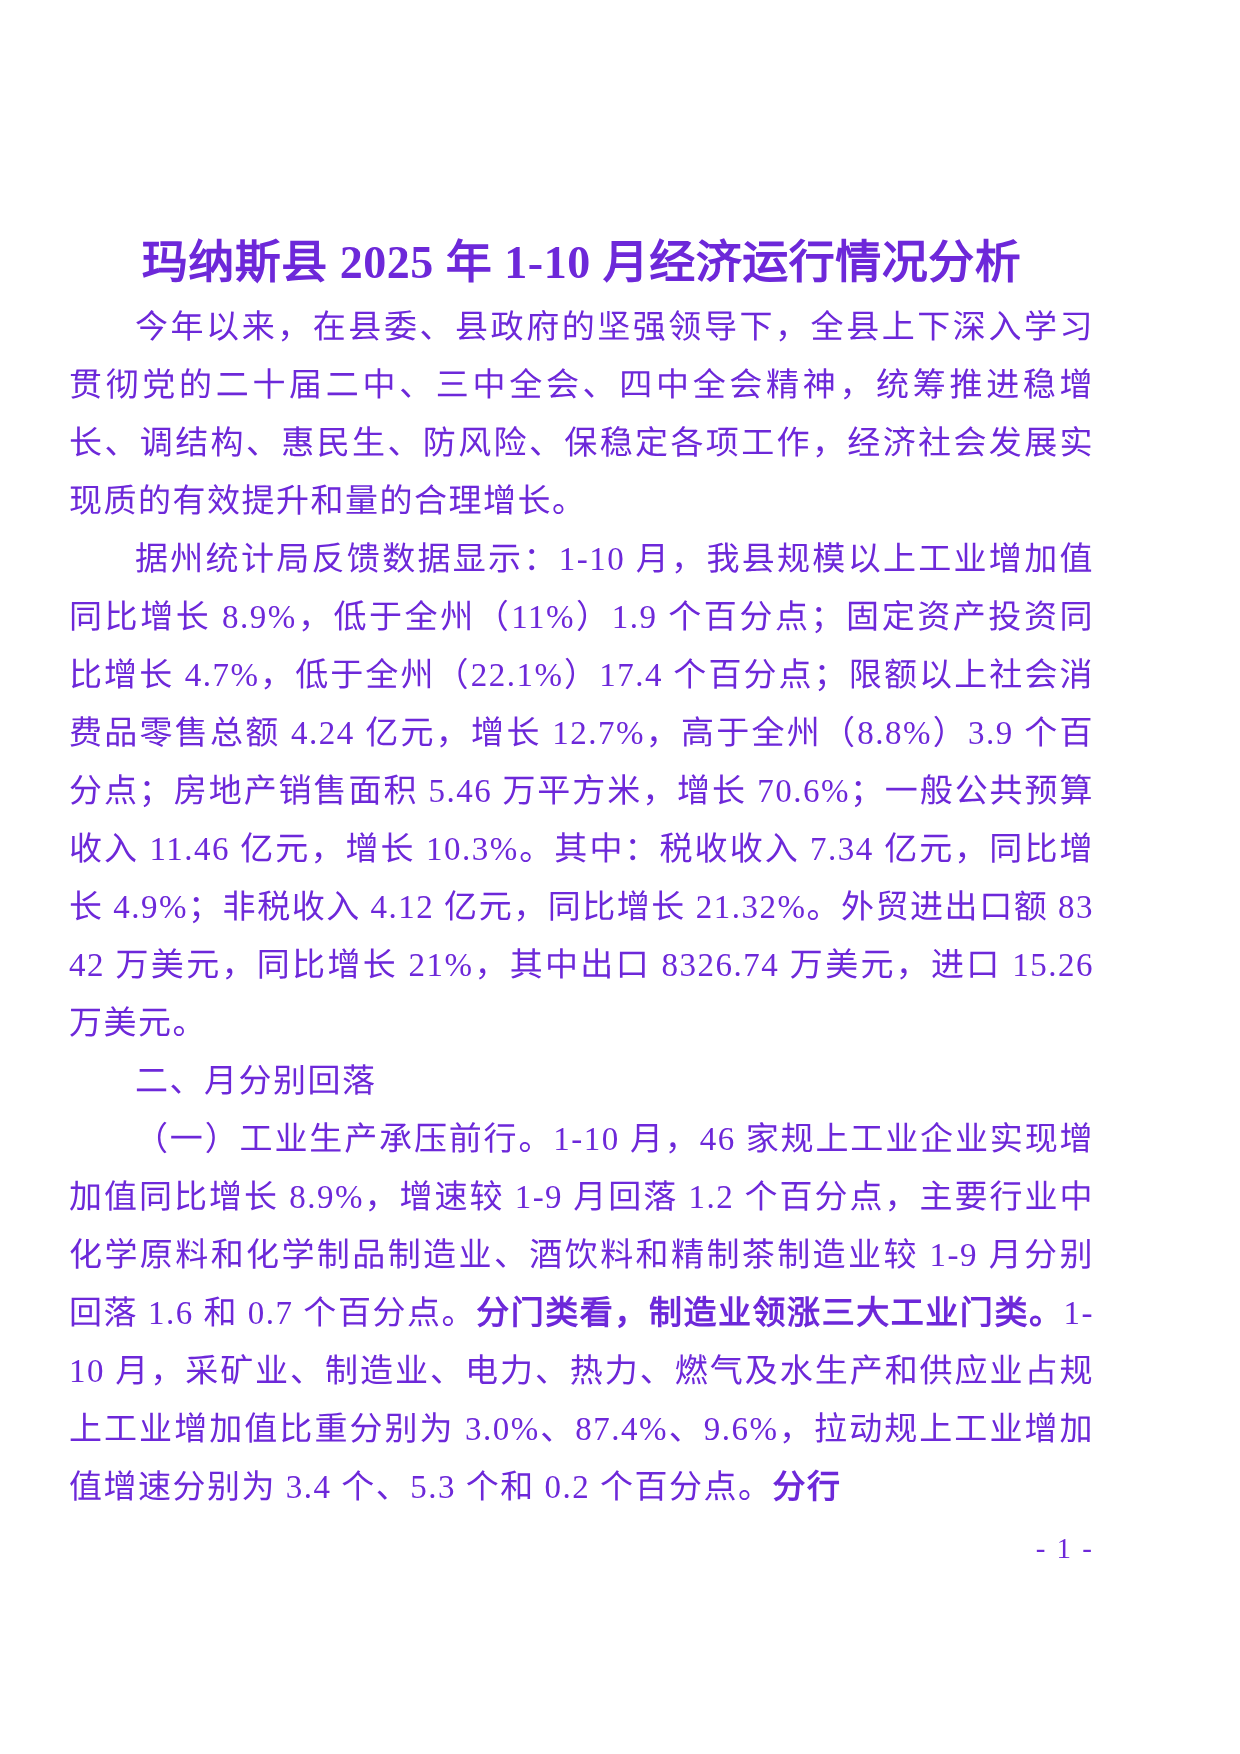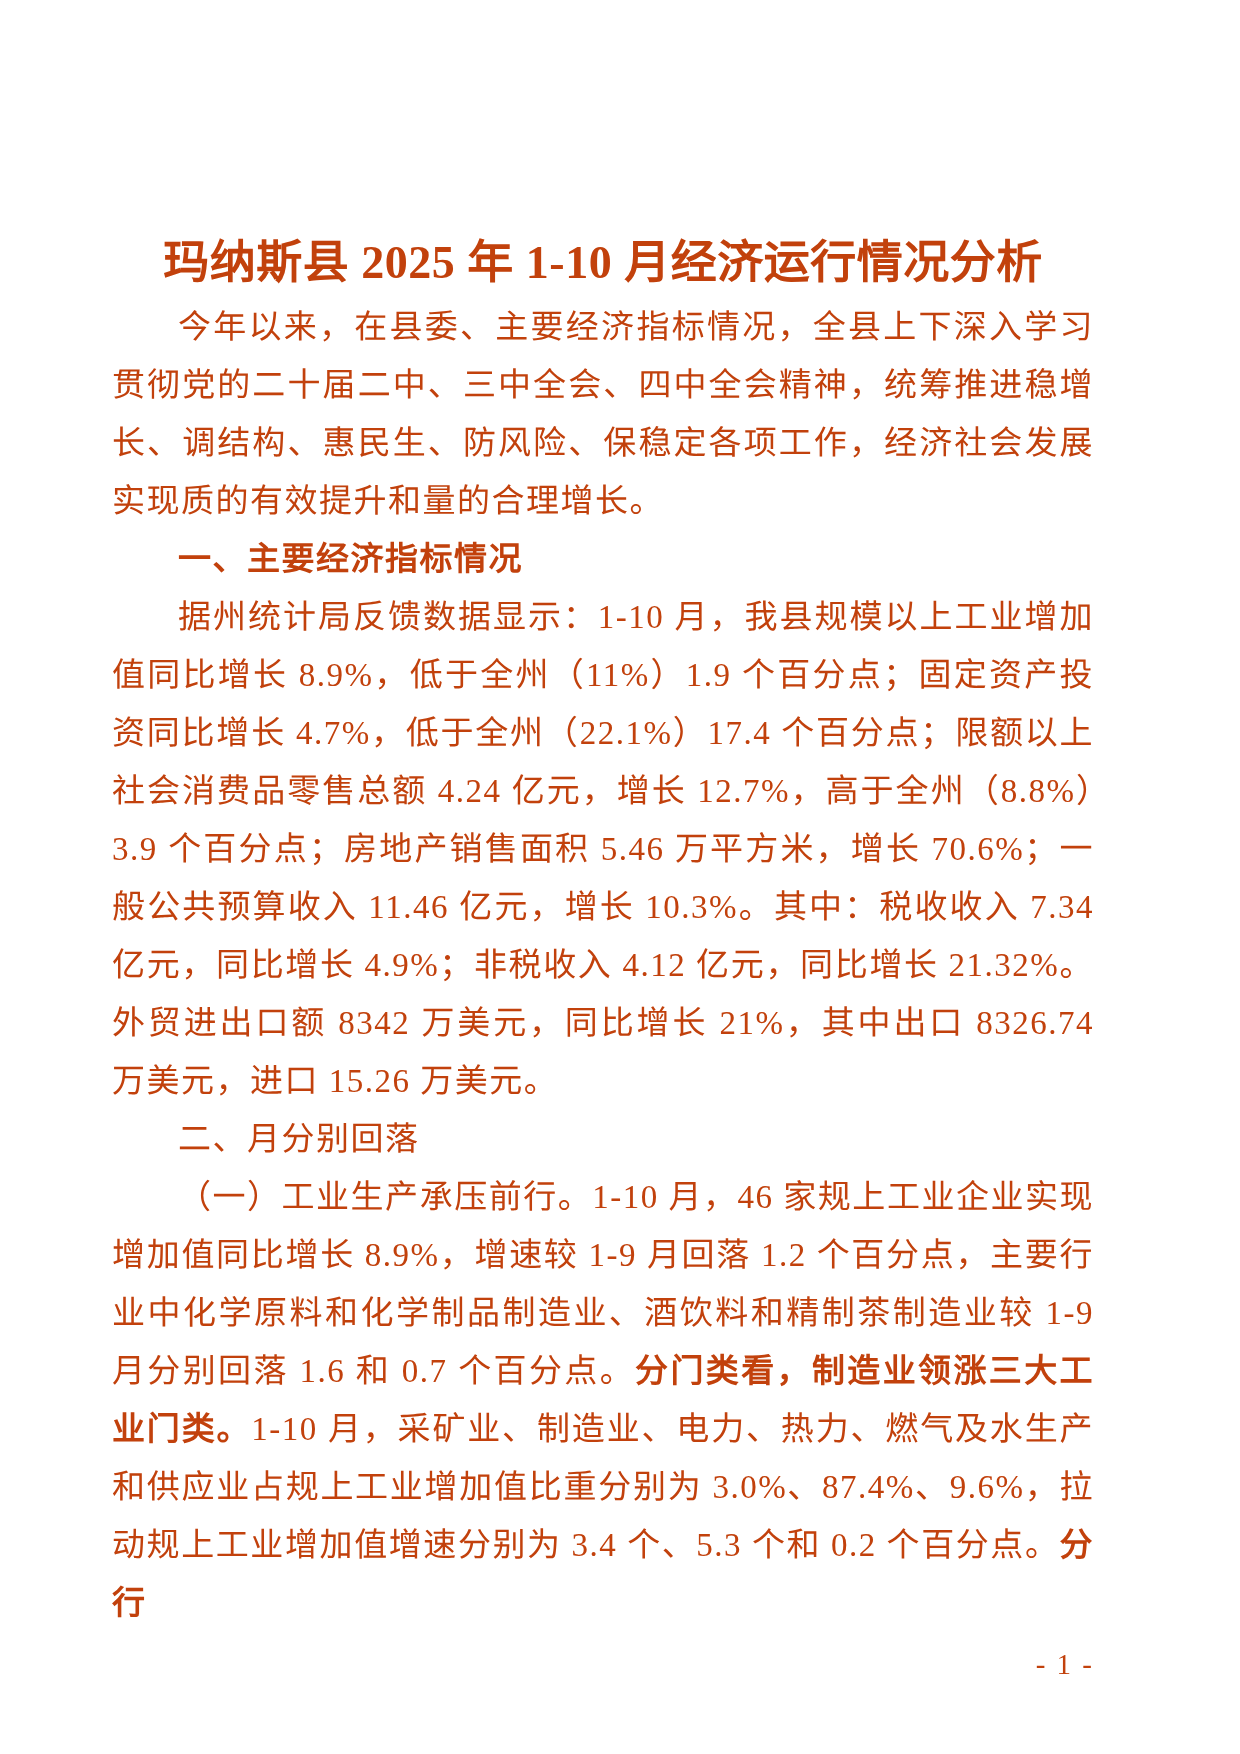--- a/index.html
+++ b/index.html
@@ -6,22 +6,22 @@
     margin: 0;
     padding: 0;
     background: #ffffff;
   }
   .page {
     position: relative;
     width: 1240px;
     height: 1754px;
     background: #ffffff;
     box-sizing: border-box;
-    padding: 228px 146px 0 112px;
-    color: #c2410c;
+    padding: 228px 146px 0 69px;
+    color: #6d28d9;
     font-family: "Liberation Serif", serif;
     overflow: hidden;
   }
   .doc-title {
     margin: 0;
     font-size: 46px;
     font-weight: 700;
     line-height: 70px;
     text-align: center;
     letter-spacing: 0.5px;
@@ -59,23 +59,22 @@
     letter-spacing: 2px;
   }
 </style>
 </head>
 <body>
 
 <div class="page">
 
   <h1 class="doc-title">玛纳斯县 2025 年 1-10 月经济运行情况分析</h1>
 
-  <p class="para">今年以来，在县委、主要经济指标情况，全县上下深入学习贯彻党的二十届二中、三中全会、四中全会精神，统筹推进稳增长、调结构、惠民生、防风险、保稳定各项工作，经济社会发展实现质的有效提升和量的合理增长。</p>
+  <p class="para">今年以来，在县委、县政府的坚强领导下，全县上下深入学习贯彻党的二十届二中、三中全会、四中全会精神，统筹推进稳增长、调结构、惠民生、防风险、保稳定各项工作，经济社会发展实现质的有效提升和量的合理增长。</p>
 
-  <p class="para heading-bold">一、主要经济指标情况</p>
 
   <p class="para">据州统计局反馈数据显示：1-10 月，我县规模以上工业增加值同比增长 8.9%，低于全州（11%）1.9 个百分点；固定资产投资同比增长 4.7%，低于全州（22.1%）17.4 个百分点；限额以上社会消费品零售总额 4.24 亿元，增长 12.7%，高于全州（8.8%）3.9 个百分点；房地产销售面积 5.46 万平方米，增长 70.6%；一般公共预算收入 11.46 亿元，增长 10.3%。其中：税收收入 7.34 亿元，同比增长 4.9%；非税收入 4.12 亿元，同比增长 21.32%。外贸进出口额 8342 万美元，同比增长 21%，其中出口 8326.74 万美元，进口 15.26 万美元。</p>
 
   <p class="para heading-light">二、月分别回落</p>
 
   <p class="para"><span class="run-kai-bold">（一）工业生产承压前行。</span><span>1-10 月，46 家规上工业企业实现增加值同比增长 8.9%，增速较 1-9 月回落 1.2 个百分点，主要行业中化学原料和化学制品制造业、酒饮料和精制茶制造业较 1-9 月分别回落 1.6 和 0.7 个百分点。</span><span class="run-hei-bold">分门类看，制造业领涨三大工业门类。</span><span>1-10 月，采矿业、制造业、电力、热力、燃气及水生产和供应业占规上工业增加值比重分别为 3.0%、87.4%、9.6%，拉动规上工业增加值增速分别为 3.4 个、5.3 个和 0.2 个百分点。</span><span class="run-hei-bold">分行</span></p>
 
   <p class="page-number">- 1 -</p>
 
 </div>

